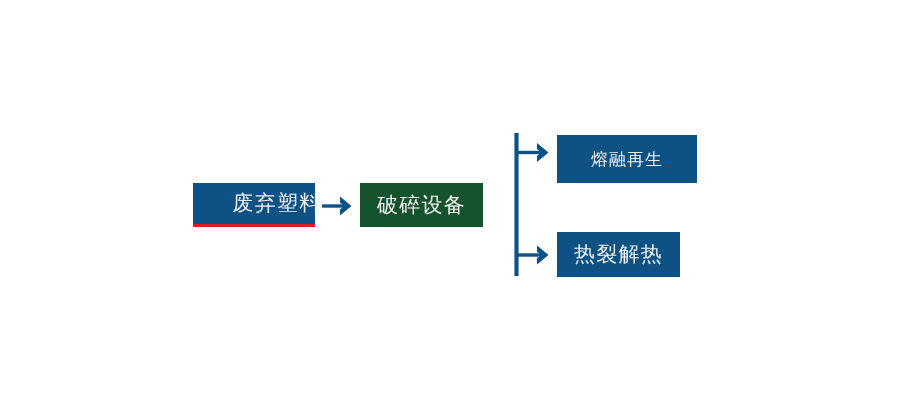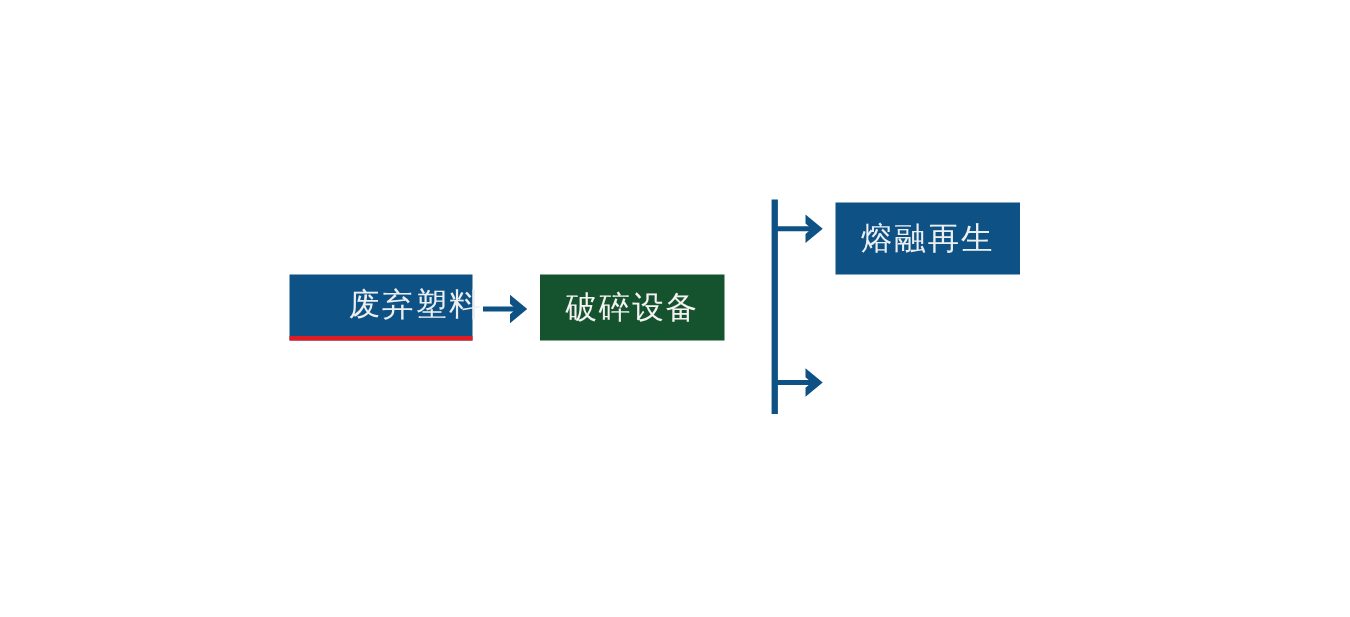--- a/index.html
+++ b/index.html
@@ -60,23 +60,23 @@
     left: 360px;
     top: 183px;
     width: 123px;
     height: 44px;
     font-size: 21px;
   }
 
   #node-melt {
     left: 557px;
     top: 135px;
-    width: 123px;
+    width: 140px;
     height: 48px;
-    font-size: 21px;
+    font-size: 17px;
   }
 
   #node-pyrolysis {
     left: 557px;
     top: 232px;
     width: 123px;
     height: 45px;
     font-size: 21px;
   }
 
@@ -132,14 +132,17 @@
 
       <path d="M11.5 129 H38" stroke="#0E5185" stroke-width="3.4" fill="none"></path>
       <path d="M32 119.5 L43.5 129 L32 138.5 L32 132.5 L36 129 L32 125.5 Z" fill="#0E5185"></path>
     </svg>
   </div>
 
   <div class="node blue" id="node-melt">
     <span class="node-label">熔融再生</span>
   </div>
 
+  <div class="node blue" id="node-pyrolysis">
+    <span class="node-label">热裂解热</span>
+  </div>
 
 </div>
 
 </body></html>

